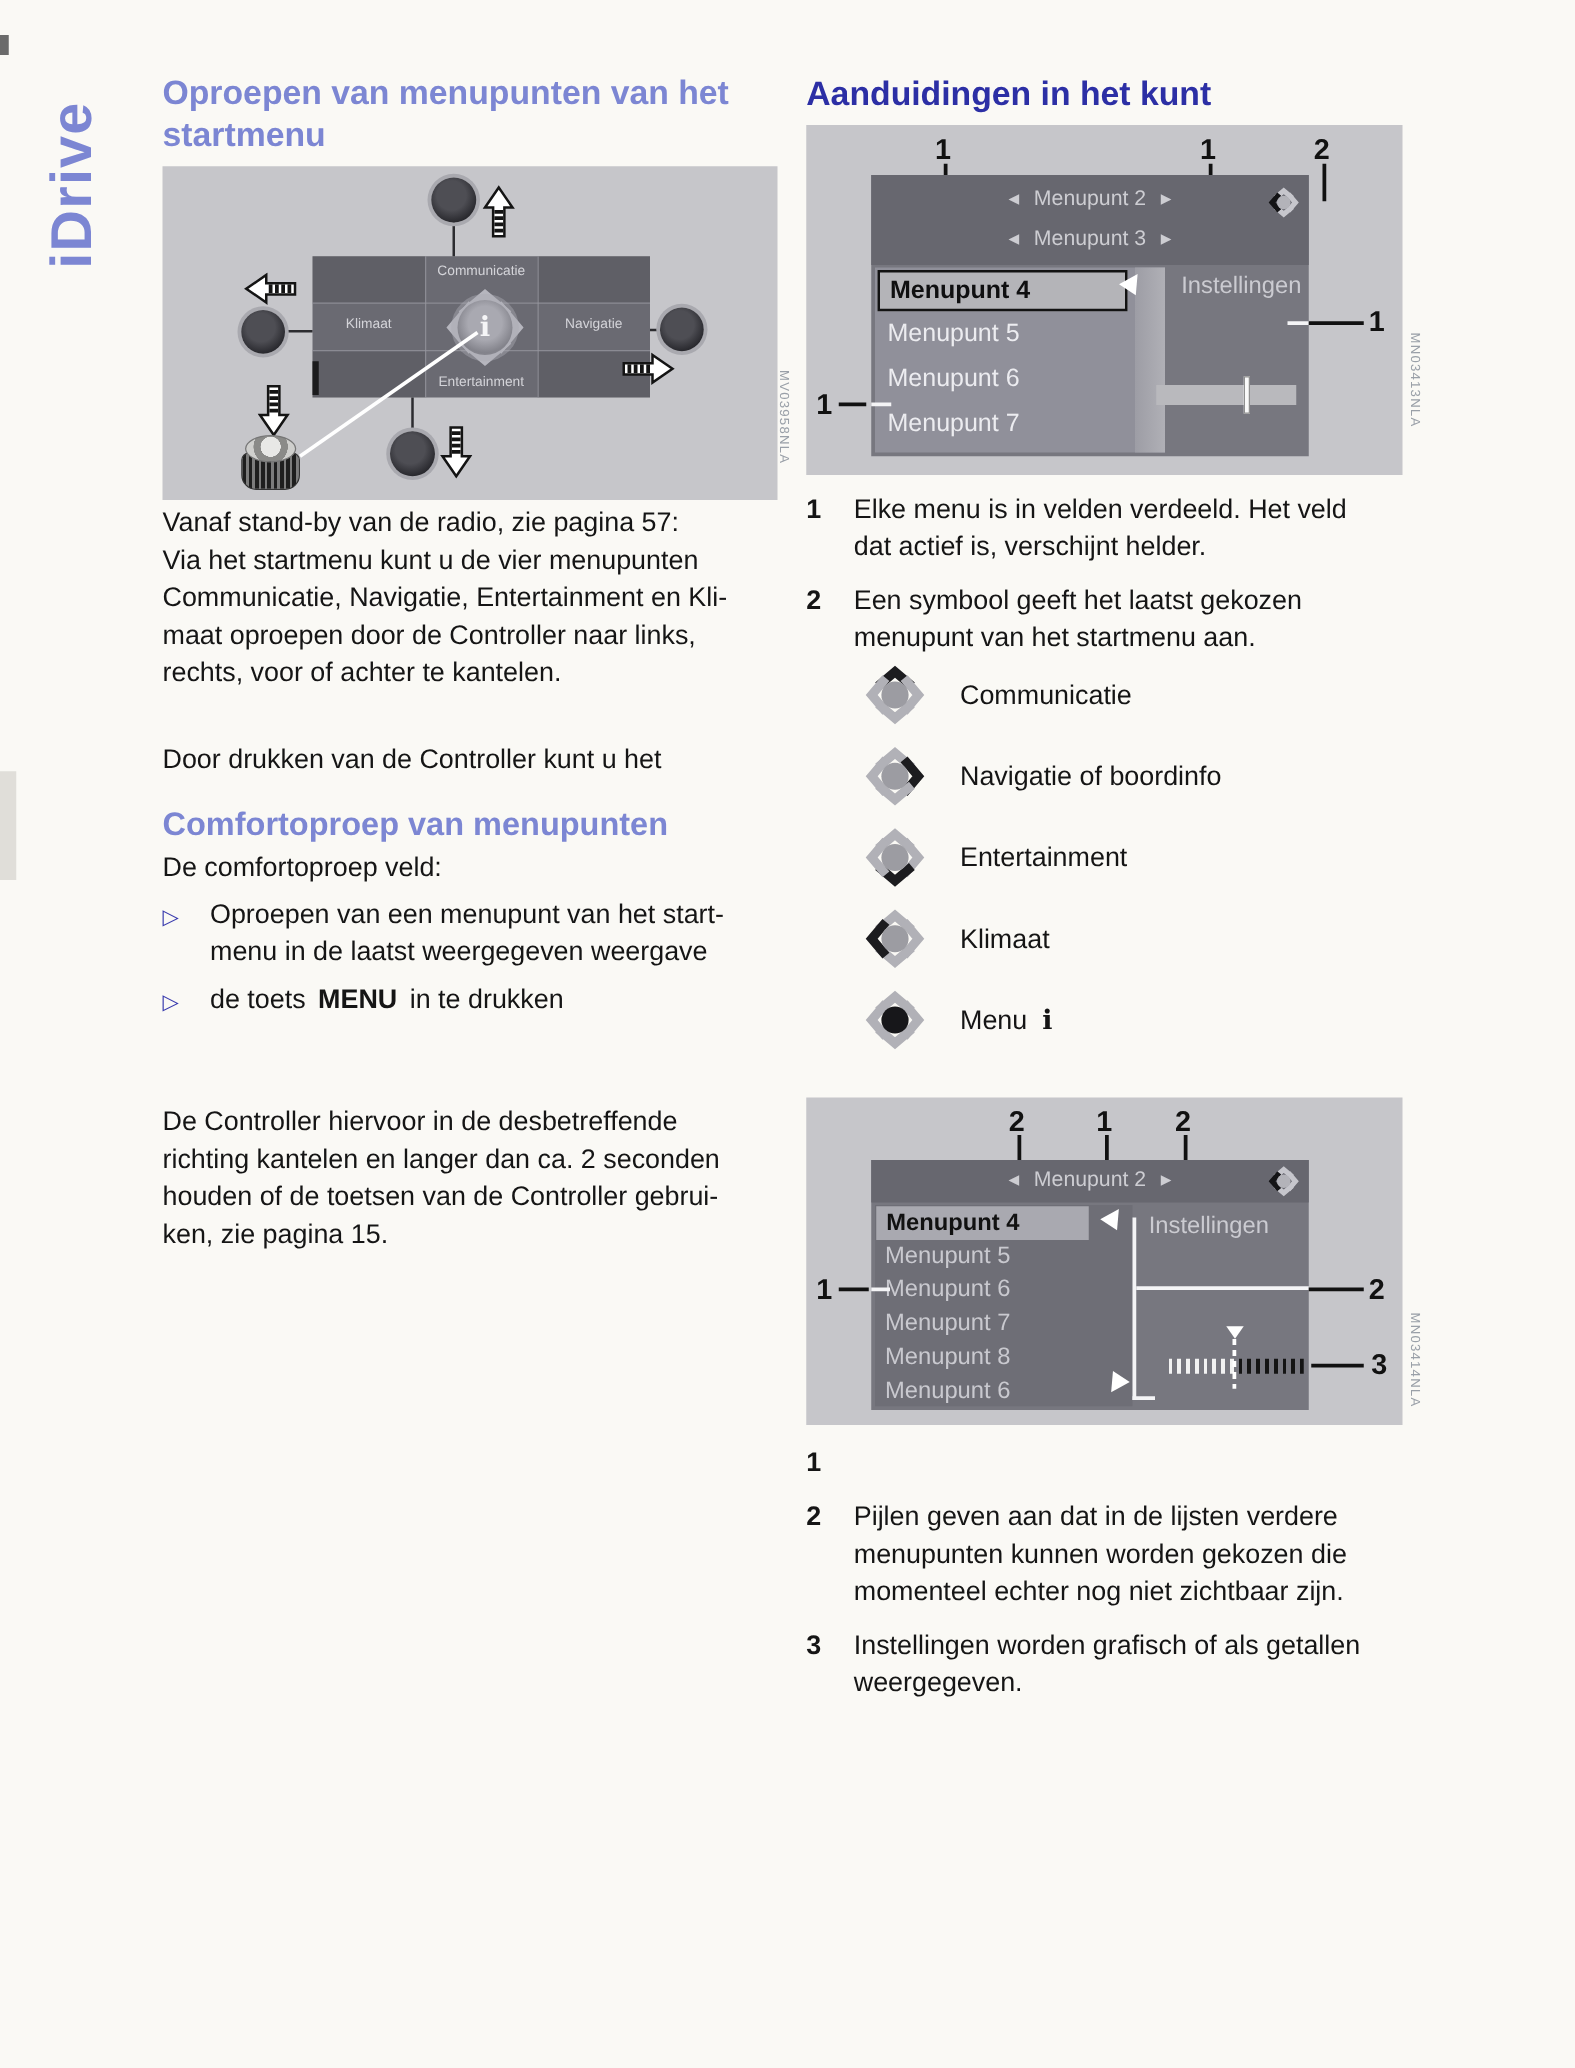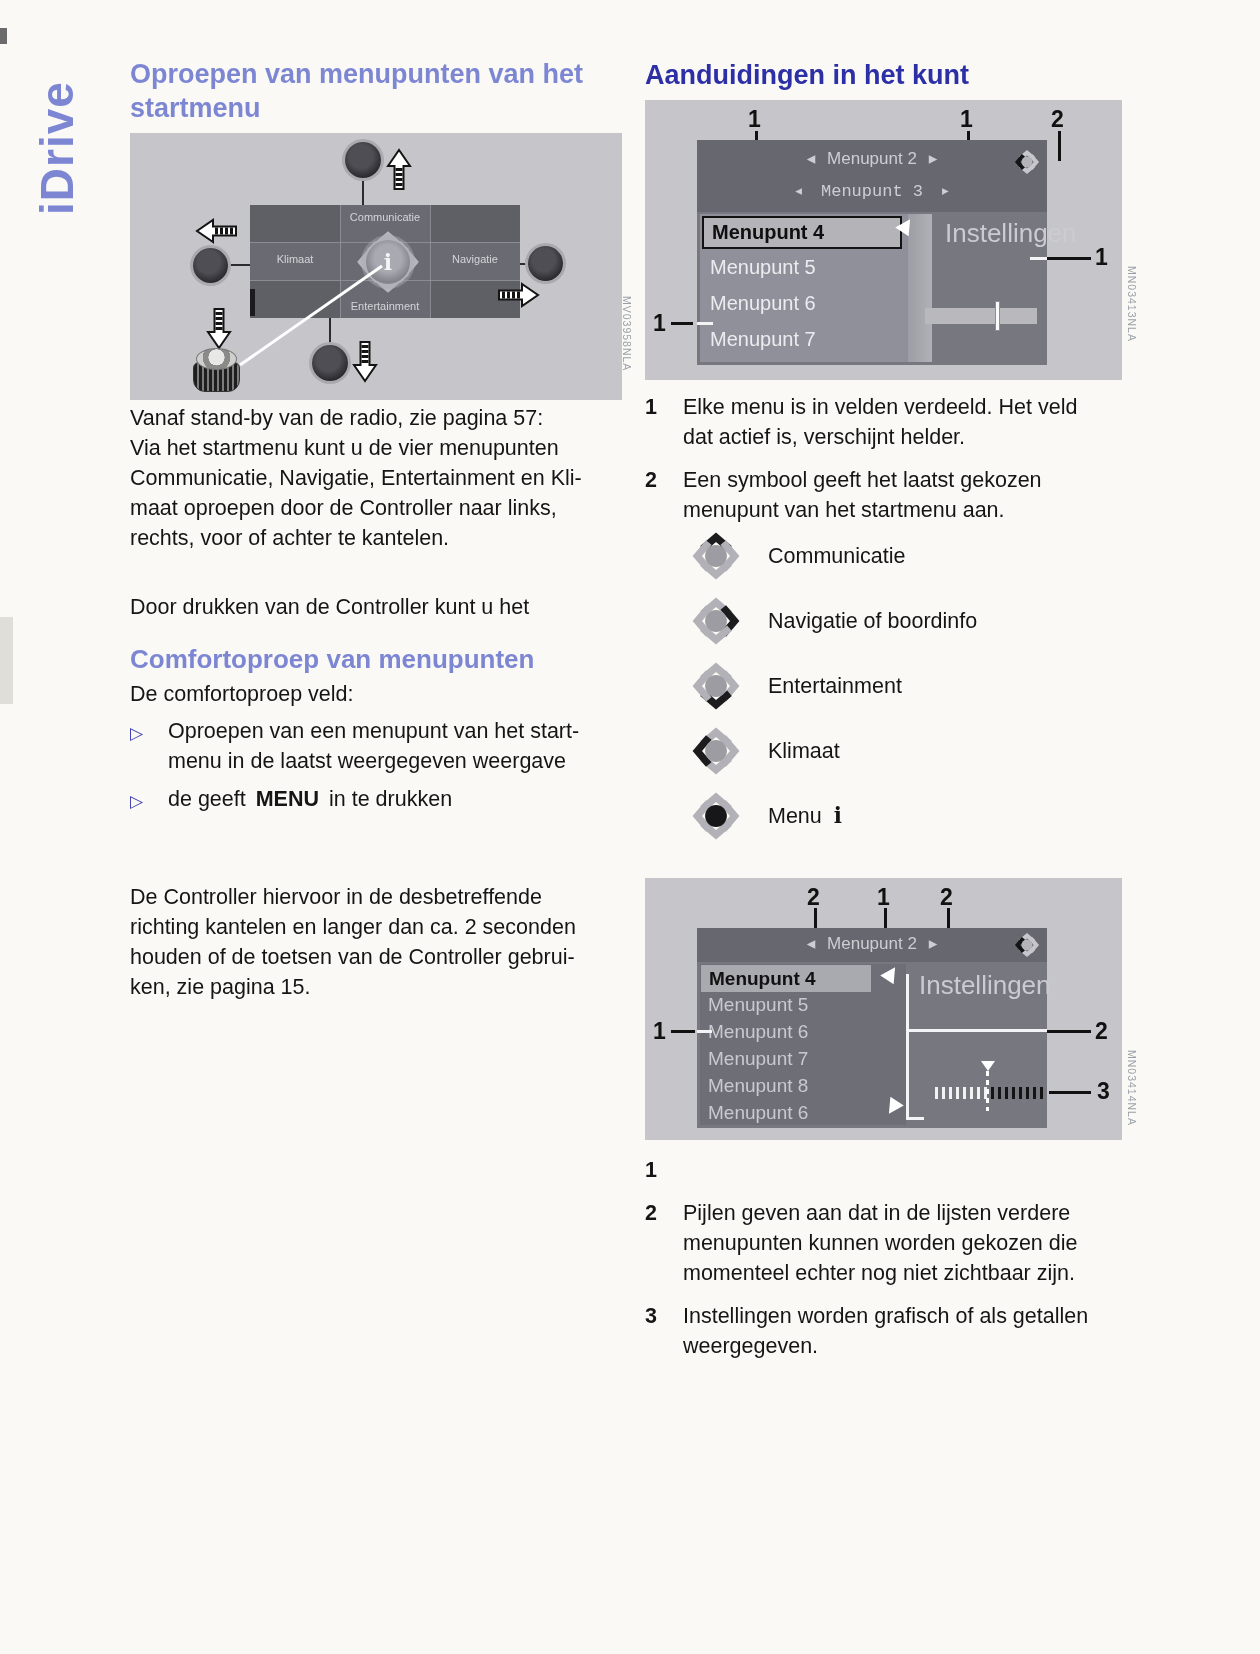--- a/index.html
+++ b/index.html
@@ -80,21 +80,21 @@
   .listpan1{position:absolute;left:3px;top:74px;width:232px;height:148px;background:#90909a;}
   .scroll1{position:absolute;right:0;top:0;width:24px;height:148px;
            background:linear-gradient(90deg,#9d9da5,#b0b0b6);}
   .selrow{position:absolute;background:#b4b4b8;border:2px solid #121212;color:#0f0f10;
           font-weight:600;font-size:20px;line-height:29px;padding-left:8px;box-sizing:border-box;}
   .mrow{position:absolute;color:#ececf0;font-size:20px;padding-left:10px;}
   .listpan2{position:absolute;left:3px;top:36px;width:206px;height:161px;background:#6e6e76;}
   .mrow2{position:absolute;color:#c9c9cf;font-size:19px;padding-left:8px;}
   .selrow2{position:absolute;left:1px;top:1px;width:170px;height:27px;background:#a9a9b0;
            color:#111;font-weight:600;font-size:19px;line-height:27px;padding-left:8px;box-sizing:border-box;}
-  .instel{position:absolute;font-size:26px;color:#cbcbd1;}
+  .instel{position:absolute;font-size:19px;color:#cbcbd1;}
   .slider{position:absolute;left:228px;top:168px;width:112px;height:16px;background:#b9b9bd;}
   .s-cur{position:absolute;left:70px;top:-7px;width:5px;height:30px;background:#fafafa;
          box-shadow:inset 0 0 0 1px #8f8f8f;}
   .cur-up{position:absolute;width:0;height:0;border-left:8px solid transparent;
           border-right:8px solid transparent;border-bottom:15px solid #fff;transform:rotate(33deg);}
   .cur-down{position:absolute;width:0;height:0;border-left:8px solid transparent;
           border-right:8px solid transparent;border-top:15px solid #fff;transform:rotate(33deg);}
   .gauge{position:absolute;left:238px;top:157px;width:110px;height:16px;}
   .g-left{position:absolute;left:0;top:2px;width:53px;height:12px;
           background:repeating-linear-gradient(90deg,#f2f2f2 0 3px,rgba(0,0,0,0) 3px 7px);}
@@ -223,21 +223,21 @@
 <div class="abs body-text bullet" style="left:130px;top:716px;width:520px;">
   <div class="bmark">▷</div>
   <div class="lines">Oproepen van een menupunt van het start-
 menu in de laatst weergegeven weergave</div>
 </div>
 
 <div class="abs body-text bullet" style="left:130px;top:784px;width:520px;">
   <div class="bmark">▷</div>
   <div>
     <div>
-      <span>de geeft</span>
+      <span>de toets</span>
       <b style="margin:0 4px;">MENU</b>
       <span>in te drukken</span>
     </div>
   </div>
 </div>
 
 <div class="abs body-text lines" style="left:130px;top:882px;width:530px;">De Controller hiervoor in de desbetreffende
 richting kantelen en langer dan ca. 2 seconden
 houden of de toetsen van de Controller gebrui-
 ken, zie pagina 15.</div>
@@ -252,21 +252,21 @@
   <div class="cline" style="left:322px;top:31px;width:2.5px;height:84px;"></div>
   <div class="cline" style="left:413px;top:31px;width:2.5px;height:30px;"></div>
 
   <div class="scr scr1">
     <div class="band" style="height:72px;"></div>
     <div class="mline" style="top:8px;">
       <span>◂</span>
       <span class="sp">Menupunt 2</span>
       <span>▸</span>
     </div>
-    <div class="mline" style="top:40px;font-family:Liberation Mono, monospace;">
+    <div class="mline" style="top:40px;">
       <span>◂</span>
       <span class="sp">Menupunt 3</span>
       <span>▸</span>
     </div>
     <svg class="dia mini" style="position:absolute;right:6px;top:8px;" width="28" height="28" viewBox="0 0 54 54">
       <path class="p-up" d="M14 20 L27 9 L40 20"></path>
         <path class="p-right" d="M34 14 L45 27 L34 40"></path>
       <path class="p-down" d="M14 34 L27 45 L40 34"></path>
         <path class="p-left" d="M20 14 L9 27 L20 40"></path>
       <circle cx="27" cy="27" r="10.5"></circle>

